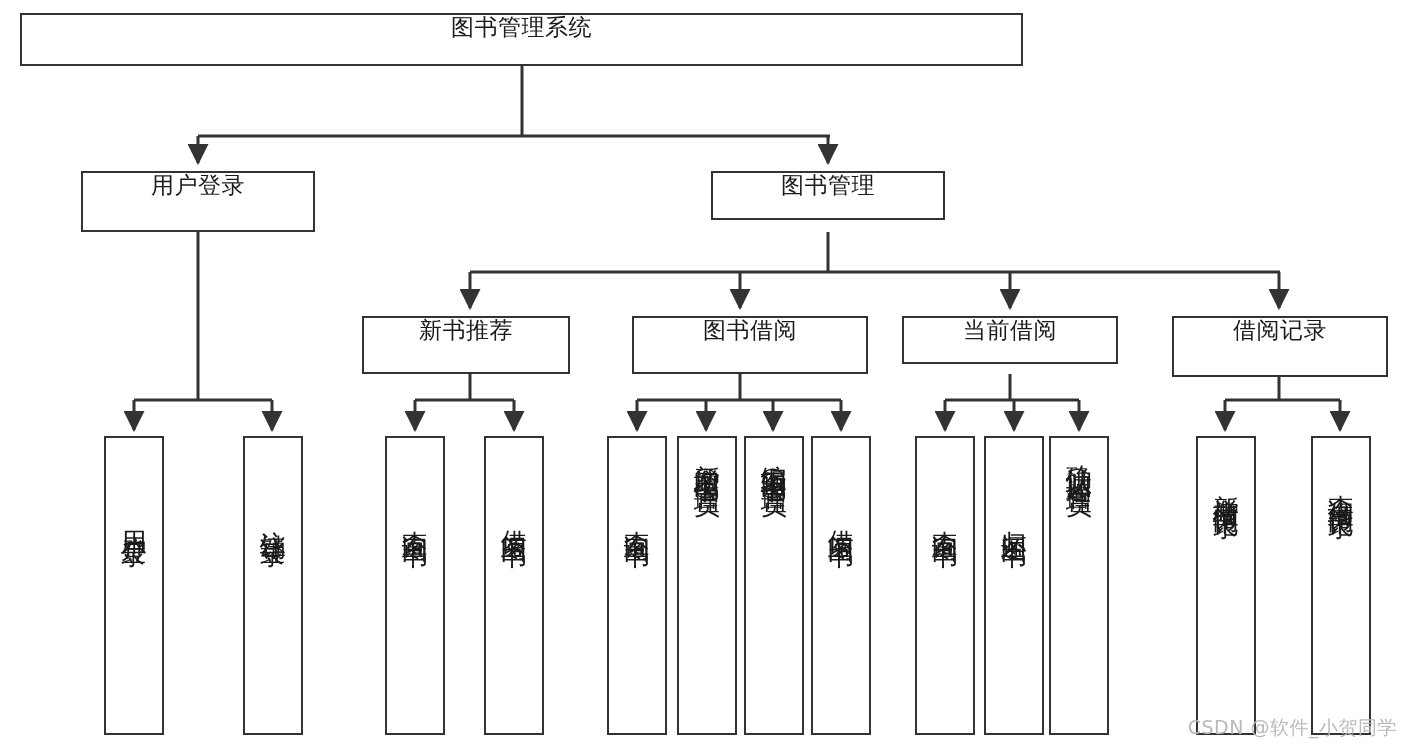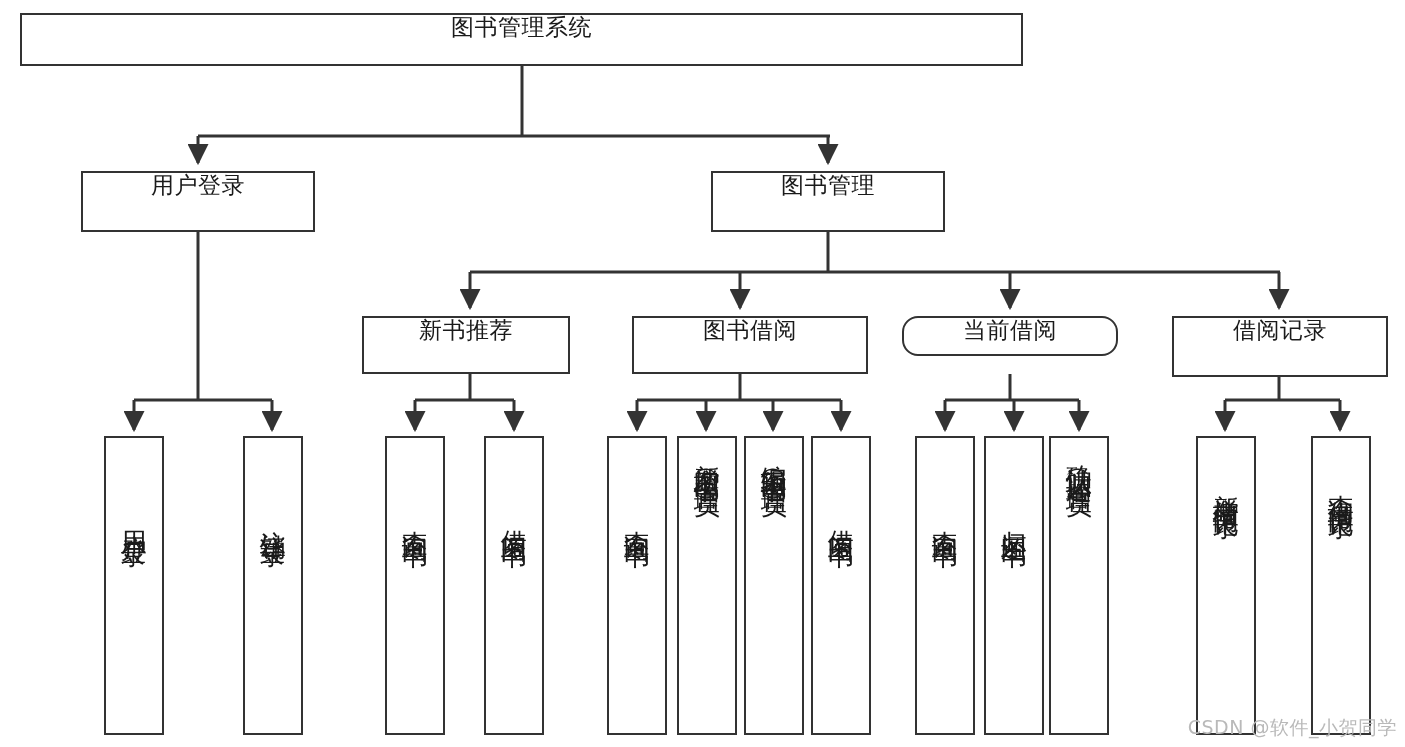--- a/index.html
+++ b/index.html
@@ -127,33 +127,33 @@
   </svg>
 
   <div class="node root horizontal" style="left:20px; top:13px; width:1003px; height:53px;">
     <span class="label">图书管理系统</span>
   </div>
 
   <div class="node horizontal" style="left:81px; top:171px; width:234px; height:61px;">
     <span class="label">用户登录</span>
   </div>
 
-  <div class="node horizontal" style="left:711px; top:171px; width:234px; height:61px;">
+  <div class="node horizontal" style="left:711px; top:171px; width:234px; height:49px;">
     <span class="label">图书管理</span>
   </div>
 
   <div class="node horizontal" style="left:362px; top:316px; width:208px; height:58px;">
     <span class="label">新书推荐</span>
   </div>
 
   <div class="node horizontal" style="left:632px; top:316px; width:236px; height:58px;">
     <span class="label">图书借阅</span>
   </div>
 
-  <div class="node horizontal" style="left:902px; top:316px; width:216px; height:40px;border-radius:16px;">
+  <div class="node horizontal" style="left:902px; top:316px; width:216px; height:48px;">
     <span class="label">当前借阅</span>
   </div>
 
   <div class="node horizontal" style="left:1172px; top:316px; width:216px; height:61px;">
     <span class="label">借阅记录</span>
   </div>
 
   <div class="node vertical" style="left:104px; top:436px; width:60px; height:299px; padding-top:72px;">
     <span class="label">用户登录</span>
   </div>

